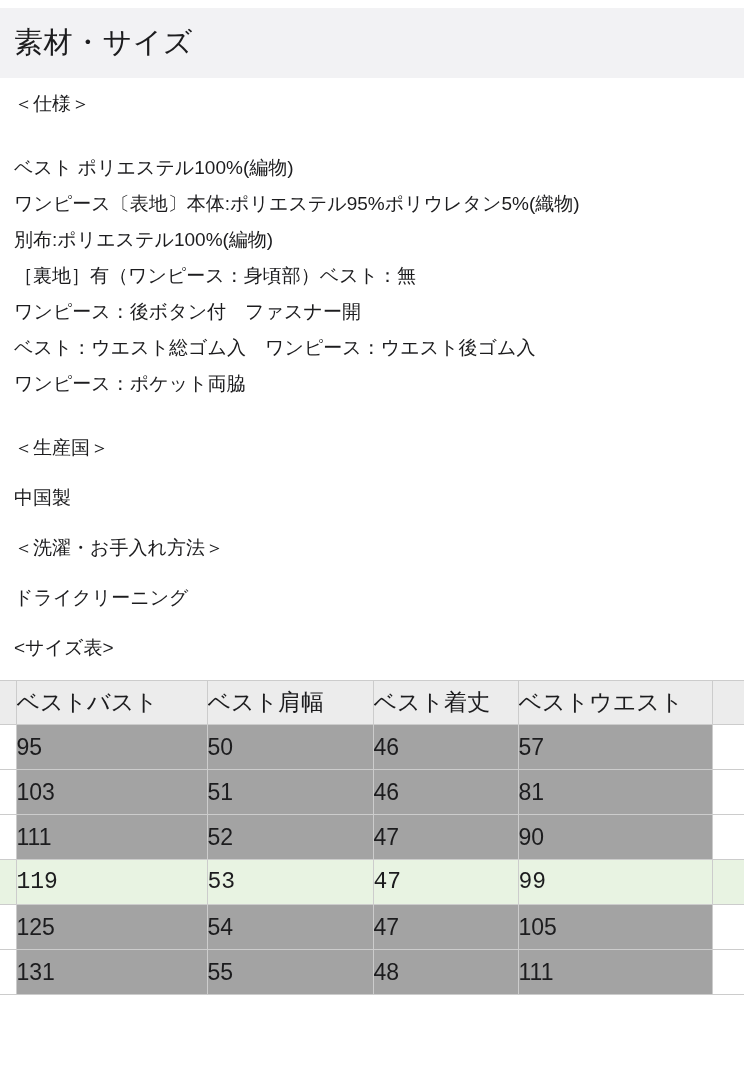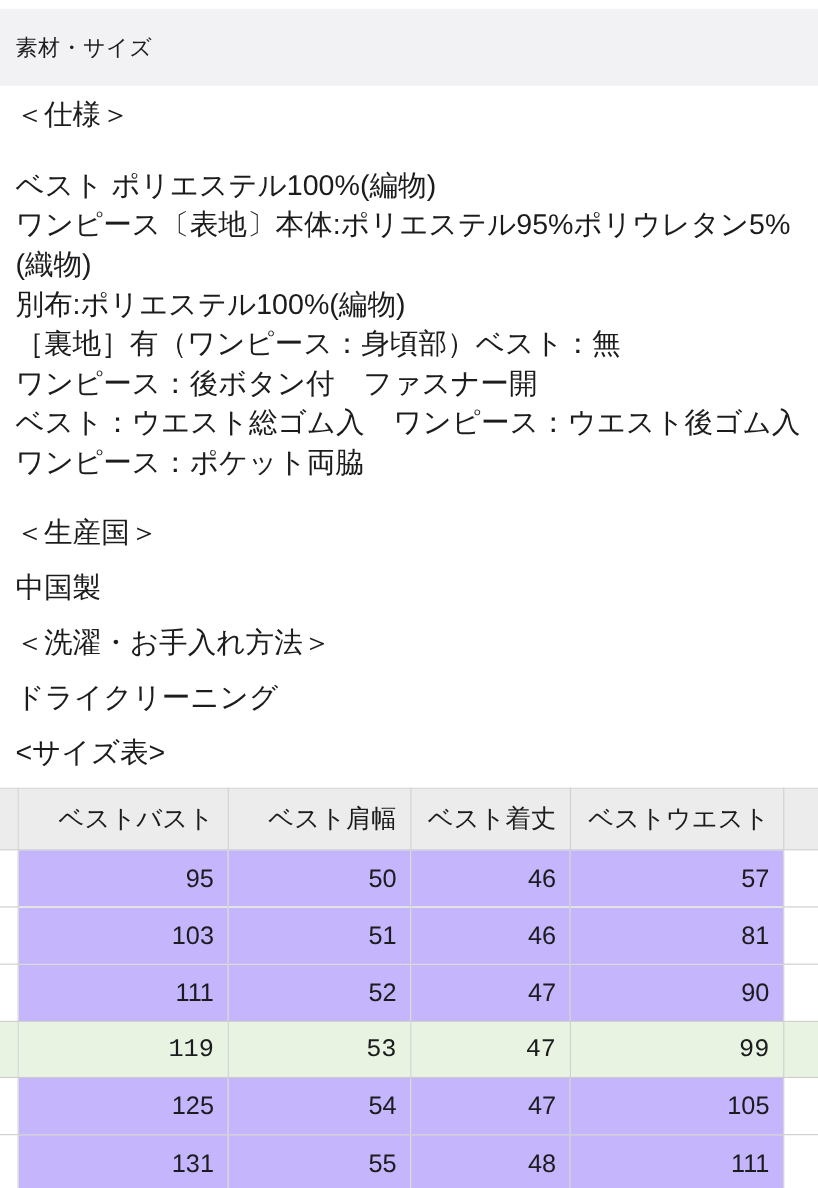--- a/index.html
+++ b/index.html
@@ -26,29 +26,29 @@
   .page { width: 744px; }
 
   
   .section-bar {
     margin-top: 8px;
     height: 70px;
     background: var(--section-bar-bg);
     display: flex;
     align-items: center;
     padding: 0 14px;
-    font-size: 20px;
+    font-size: 29px;
     font-weight: 500;
     letter-spacing: 0.5px;
   }
 
   
   .content {
     padding: 0 14px;
-    font-size: 26px;
+    font-size: 19px;
     line-height: 36px;
   }
   .content p { margin: 14px 0; }
   .content p:first-child { margin-top: 8px; }
   .spec-block { margin: 28px 0; }
   .spec-block .spec-line { min-height: 36px; }
 
   
   .table-scroll {
     margin-top: 12px;
@@ -56,30 +56,30 @@
     overflow: hidden;
   }
   table.size-table {
     border-collapse: collapse;
     table-layout: fixed;
     width: 832px;
     font-size: 23px;
   }
   .size-table th, .size-table td {
     border: 1px solid var(--table-border);
-    text-align: right;
+    text-align: left;
     vertical-align: middle;
-    padding: 12px;
+    padding: 0;
     font-weight: 400;
     color: var(--text);
     white-space: nowrap;
     overflow: hidden;
   }
   .size-table th { height: 44px; background: var(--table-header-bg); }
-  .size-table td { height: 45px; background: #c4b5fd; }
+  .size-table td { height: 45px; background: #a3a3a3; }
   .size-table tr > *:first-child { border-left: none; }
   .size-table tr > *:last-child { border-right: none; }
   .size-table tr.highlight td { background: var(--highlight-row-bg); font-family: Liberation Mono, monospace; }
   .size-table .edge-col { background: inherit; }
   .size-table thead .edge-col { background: var(--table-header-bg); }
 </style>
 </head>
 <body>
 
 <div class="page">

